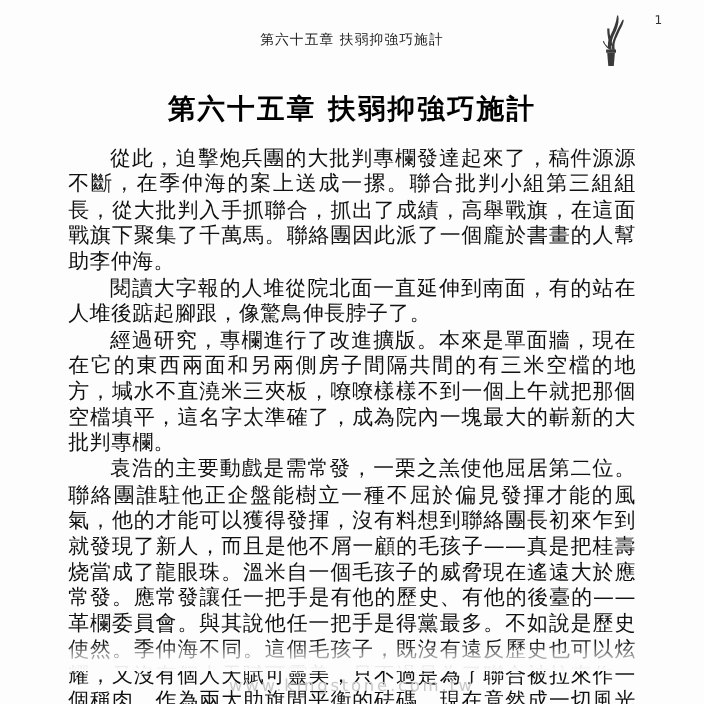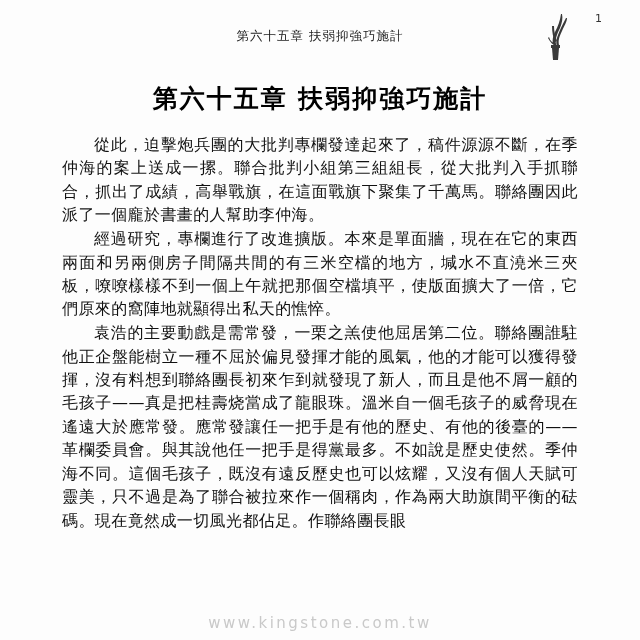--- a/index.html
+++ b/index.html
@@ -79,21 +79,21 @@
     font-family: "DejaVu Sans", "Liberation Sans", sans-serif;
   }
 
   
   .body-area {
     padding: 12px 62px 0 62px;
     box-sizing: border-box;
   }
 
   .para {
-    font-size: 16px;
+    font-size: 19px;
     line-height: 23.4px;
     color: #111;
     text-align: justify;
     text-justify: inter-character;
     text-indent: 2em;
     margin: 0 0 0.5px 0;
     letter-spacing: 0.4px;
     font-family: "DejaVu Sans", "Liberation Sans", sans-serif;
   }
 
@@ -142,21 +142,22 @@
           <path d="M16 36 L23 36 L22 48 L17 48 Z"></path>
         </g>
       </svg>
     </span>
   </div>
 
   <h1 class="chapter-title">第六十五章  扶弱抑強巧施計</h1>
 
   <div class="body-area">
     <p class="para">從此，迫擊炮兵團的大批判專欄發達起來了，稿件源源不斷，在季仲海的案上送成一摞。聯合批判小組第三組組長，從大批判入手抓聯合，抓出了成績，高舉戰旗，在這面戰旗下聚集了千萬馬。聯絡團因此派了一個龐於書畫的人幫助李仲海。</p>
-    <p class="para">經過研究，專欄進行了改進擴版。本來是單面牆，現在在它的東西兩面和另兩側房子間隔共間的有三米空檔的地方，堿水不直澆米三夾板，嘹嘹樣樣不到一個上午就把那個空檔填平，使版面擴大了一倍，它們原來的窩陣地就顯得出私天的憔悴。</p>
+    <p class="para">閱讀大字報的人堆從院北面一直延伸到南面，有的站在人堆後踮起腳跟，像驚鳥伸長脖子了。</p>
+    <p class="para">經過研究，專欄進行了改進擴版。本來是單面牆，現在在它的東西兩面和另兩側房子間隔共間的有三米空檔的地方，堿水不直澆米三夾板，嘹嘹樣樣不到一個上午就把那個空檔填平，這名字太準確了，成為院內一塊最大的嶄新的大批判專欄。</p>
     <p class="para">袁浩的主要動戲是需常發，一栗之羔使他屈居第二位。聯絡團誰駐他正企盤能樹立一種不屈於偏見發揮才能的風氣，他的才能可以獲得發揮，沒有料想到聯絡團長初來乍到就發現了新人，而且是他不屑一顧的毛孩子——真是把桂壽烧當成了龍眼珠。溫米自一個毛孩子的威脅現在遙遠大於應常發。應常發讓任一把手是有他的歷史、有他的後臺的——革欄委員會。與其說他任一把手是得黨最多。不如說是歷史使然。季仲海不同。這個毛孩子，既沒有遠反歷史也可以炫耀，又沒有個人天賦可靈美，只不過是為了聯合被拉來作一個稱肉，作為兩大助旗間平衡的砝碼。現在竟然成一切風光都佔足。作聯絡團長眼</p>
   </div>
 
   <div class="fade-bottom"></div>
 
   <div class="watermark">www.kingstone.com.tw</div>
 
 </div>
 
 </body></html>

